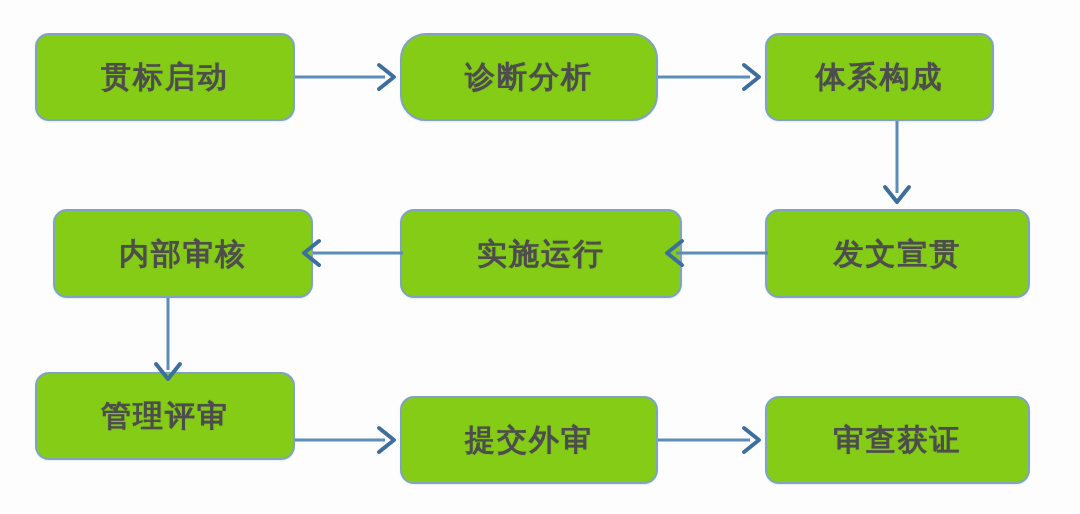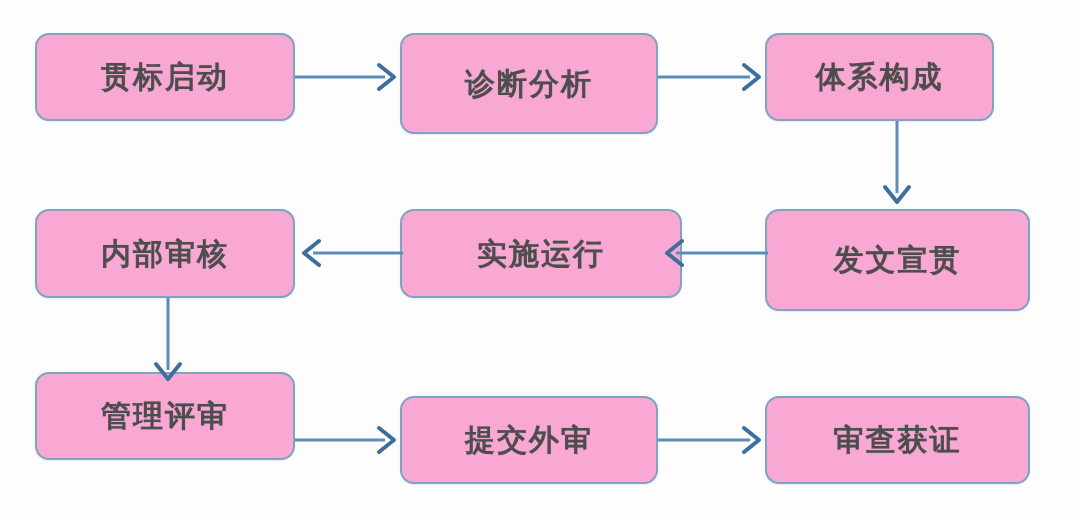--- a/index.html
+++ b/index.html
@@ -13,21 +13,21 @@
     height: 514px;
     background: #fdfdfd;
     font-family: "DejaVu Sans", "Liberation Sans", sans-serif;
     overflow: hidden;
   }
   .flow-box {
     position: absolute;
     box-sizing: border-box;
     border: 2px solid #7fa3c0;
     border-radius: 14px;
-    background: #f9a8d4;
+    background: #84cc16;
     display: flex;
     align-items: center;
     justify-content: center;
     box-shadow: 0 1px 2px rgba(120, 150, 175, 0.18);
   }
   .flow-box .label {
     font-size: 30px;
     font-weight: 700;
     color: #4d4d4d;
     letter-spacing: 2px;
@@ -54,37 +54,37 @@
 </style>
 </head>
 <body>
 
 <div id="canvas">
 
   <div class="flow-box" style="left:35px; top:33px; width:260px; height:88px;">
     <span class="label">贯标启动</span>
   </div>
 
-  <div class="flow-box" style="left:400px; top:33px; width:258px; height:101px;">
+  <div class="flow-box" style="left:400px; top:33px; width:258px; height:88px;border-radius:26px;">
     <span class="label">诊断分析</span>
   </div>
 
   <div class="flow-box" style="left:765px; top:33px; width:229px; height:88px;">
     <span class="label">体系构成</span>
   </div>
 
-  <div class="flow-box" style="left:35px; top:209px; width:260px; height:89px;">
+  <div class="flow-box" style="left:53px; top:209px; width:260px; height:89px;">
     <span class="label">内部审核</span>
   </div>
 
   <div class="flow-box" style="left:400px; top:209px; width:282px; height:89px;">
     <span class="label">实施运行</span>
   </div>
 
-  <div class="flow-box" style="left:765px; top:209px; width:265px; height:102px;">
+  <div class="flow-box" style="left:765px; top:209px; width:265px; height:89px;">
     <span class="label">发文宣贯</span>
   </div>
 
   <div class="flow-box" style="left:35px; top:372px; width:260px; height:88px;">
     <span class="label">管理评审</span>
   </div>
 
   <div class="flow-box" style="left:765px; top:396px; width:265px; height:88px;">
     <span class="label">审查获证</span>
   </div>

